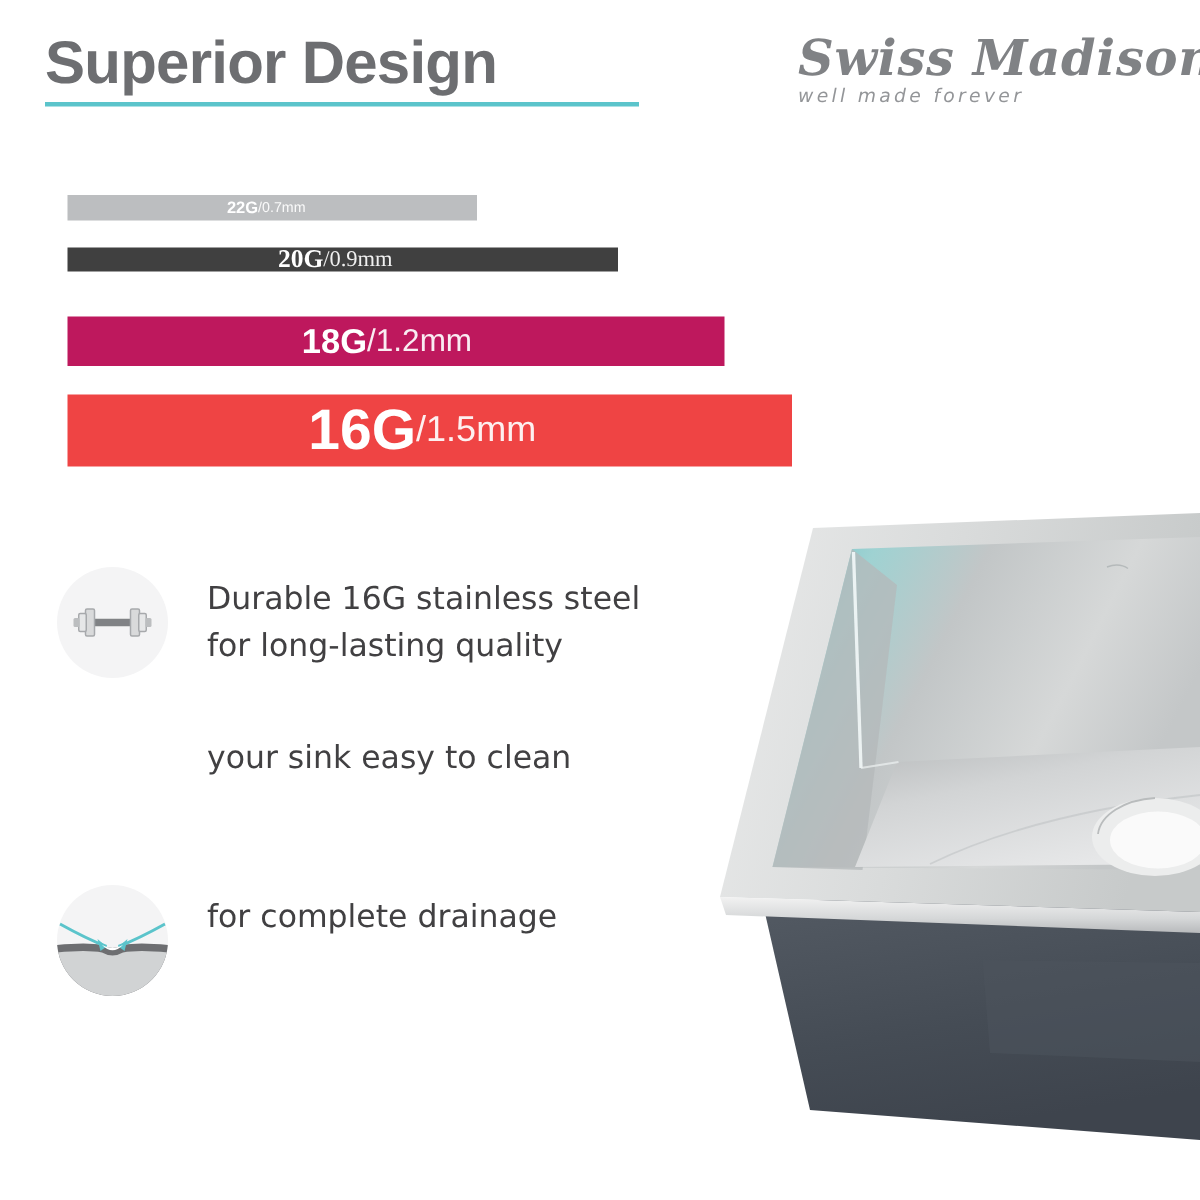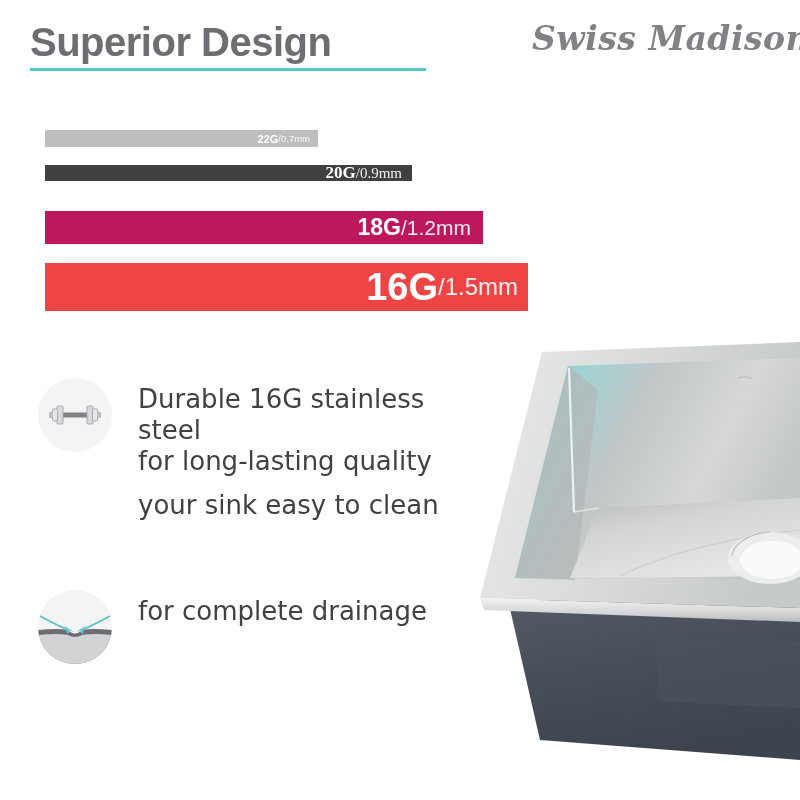--- a/index.html
+++ b/index.html
@@ -77,21 +77,21 @@
     position: absolute;
     left: 0; top: 0;
     width: 800px;
     height: 340px;
   }
   .gauge-bar {
     position: absolute;
     left: 45px;
     display: flex;
     align-items: center;
-    justify-content: flex-end;
+    justify-content: center;
     box-sizing: border-box;
     color: #ffffff;
     white-space: nowrap;
     overflow: hidden;
   }
   .gauge-bar .lbl-g {
     font-weight: bold;
   }
   .gauge-bar .lbl-mm {
     font-weight: normal;
@@ -151,21 +151,21 @@
     height: 74px;
     border-radius: 50%;
     background: #f4f4f5;
     overflow: hidden;
   }
   .feature-text {
     position: absolute;
     left: 100px;
     top: 12px;
     font-family: "DejaVu Sans", sans-serif;
-    font-size: 26px;
+    font-size: 21px;
     line-height: 31px;
     color: #414042;
     width: 350px;
   }
   .feature-text .line2 { display: block; }
 
   
   .sink-photo {
     position: absolute;
     right: 0;
@@ -177,20 +177,21 @@
 </style>
 </head>
 <body>
 
 <div class="header">
   <div class="page-title">Superior Design</div>
   <div class="title-underline"></div>
 
   <div class="logo">
     <div class="logo-word"><span>Swiss Madison</span></div>
+    <div class="logo-tagline">well made forever</div>
   </div>
 </div>
 
 <div class="gauge-chart">
 
   <div class="gauge-bar bar-22">
     <span class="lbl-g">22G</span>
       <span class="lbl-mm"> / </span>
       <span class="lbl-mm">0.7mm</span>
   </div>

